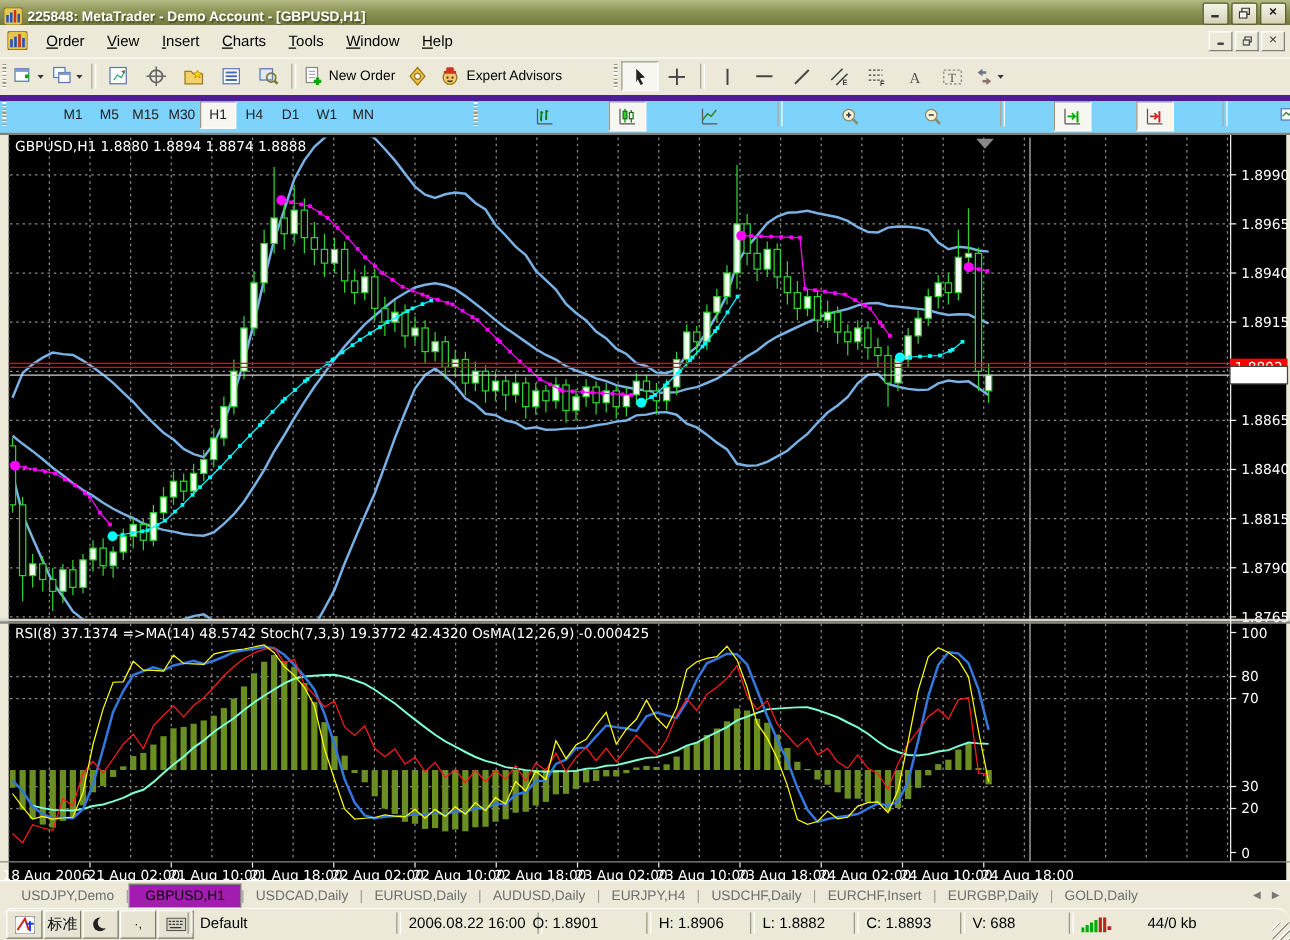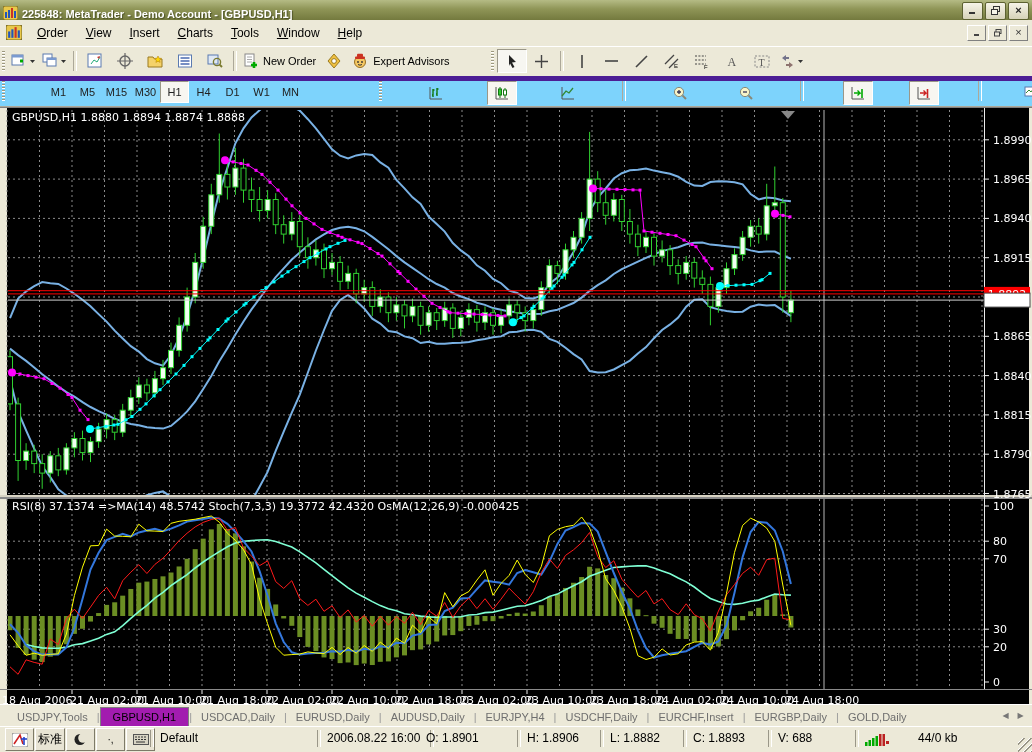--- a/index.html
+++ b/index.html
@@ -40,21 +40,21 @@
   .ax{font:11px "DejaVu Sans",sans-serif;fill:#fff;}
   
   .tabbar{height:21px;background:#ece9d8;display:flex;align-items:flex-end;font-size:11px;
     border-top:1px solid #fff;position:relative;}
   .tab{color:#6e6e6e;padding:3px 9px 3px 9px;white-space:nowrap;}
   .tab.active{background:#a21caf;color:#000;border:1px solid #808080;border-bottom:none;padding:3px 12px;}
   .tabsep{color:#999;padding:3px 0;}
   .tabarrows{position:absolute;right:4px;top:3px;display:flex;}
   .tabarrow{width:15px;height:15px;display:flex;align-items:center;justify-content:center;color:#777;font-size:8px;}
   
-  .statusbar{height:25px;background:#ece9d8;border-top:1px solid #fff;position:relative;font-size:12px;color:#000;}
+  .statusbar{height:25px;background:#ece9d8;border-top:1px solid #fff;position:relative;font-size:12px;color:#000;border-radius:12px;}
   .spanel{position:absolute;top:4px;white-space:nowrap;font-family:"Liberation Sans",sans-serif;}
   .ssep{position:absolute;top:3px;height:17px;width:2px;border-left:1px solid #9a9788;border-right:1px solid #fff;}
   .imewrap{position:absolute;left:5px;top:1px;display:flex;}
   .imebtn{height:21px;min-width:23px;background:#e8e4d4;border:1px solid;border-color:#fff #7d7a68 #7d7a68 #fff;
     display:flex;align-items:center;justify-content:center;font-size:12px;margin-right:1px;padding:0 2px;}
   .grip-corner{position:absolute;right:0;bottom:0;width:14px;height:14px;
     background:repeating-linear-gradient(135deg,transparent 0 3px,#fff 3px 4px,#9a9788 4px 5px);}
 </style>
 </head>
 <body>
@@ -988,21 +988,21 @@
         <line x1="787" y1="582" x2="787" y2="586" stroke="#eee"></line>
         <text x="785" y="596" class="ax">24 Aug 18:00</text>
       </g>
       <text x="12" y="13" class="ax">GBPUSD,H1  1.8880 1.8894 1.8874 1.8888</text>
       <text x="12" y="402" class="ax">RSI(8) 37.1374  =&gt;MA(14) 48.5742  Stoch(7,3,3) 19.3772 42.4320  OsMA(12,26,9) -0.000425</text>
     </svg>
 
   <div class="tabbar">
     <span style="width:8px"></span>
     <span id="tab-items" style="display:flex;align-items:flex-end">
-        <span class="tab">USDJPY,Tools</span>
+        <span class="tab">USDJPY,Demo</span>
         <span class="tabsep">|</span>
         <span class="tab active">GBPUSD,H1</span>
         <span class="tabsep">|</span>
         <span class="tab">USDCAD,Daily</span>
         <span class="tabsep">|</span>
         <span class="tab">EURUSD,Daily</span>
         <span class="tabsep">|</span>
         <span class="tab">AUDUSD,Daily</span>
         <span class="tabsep">|</span>
         <span class="tab">EURJPY,H4</span>

